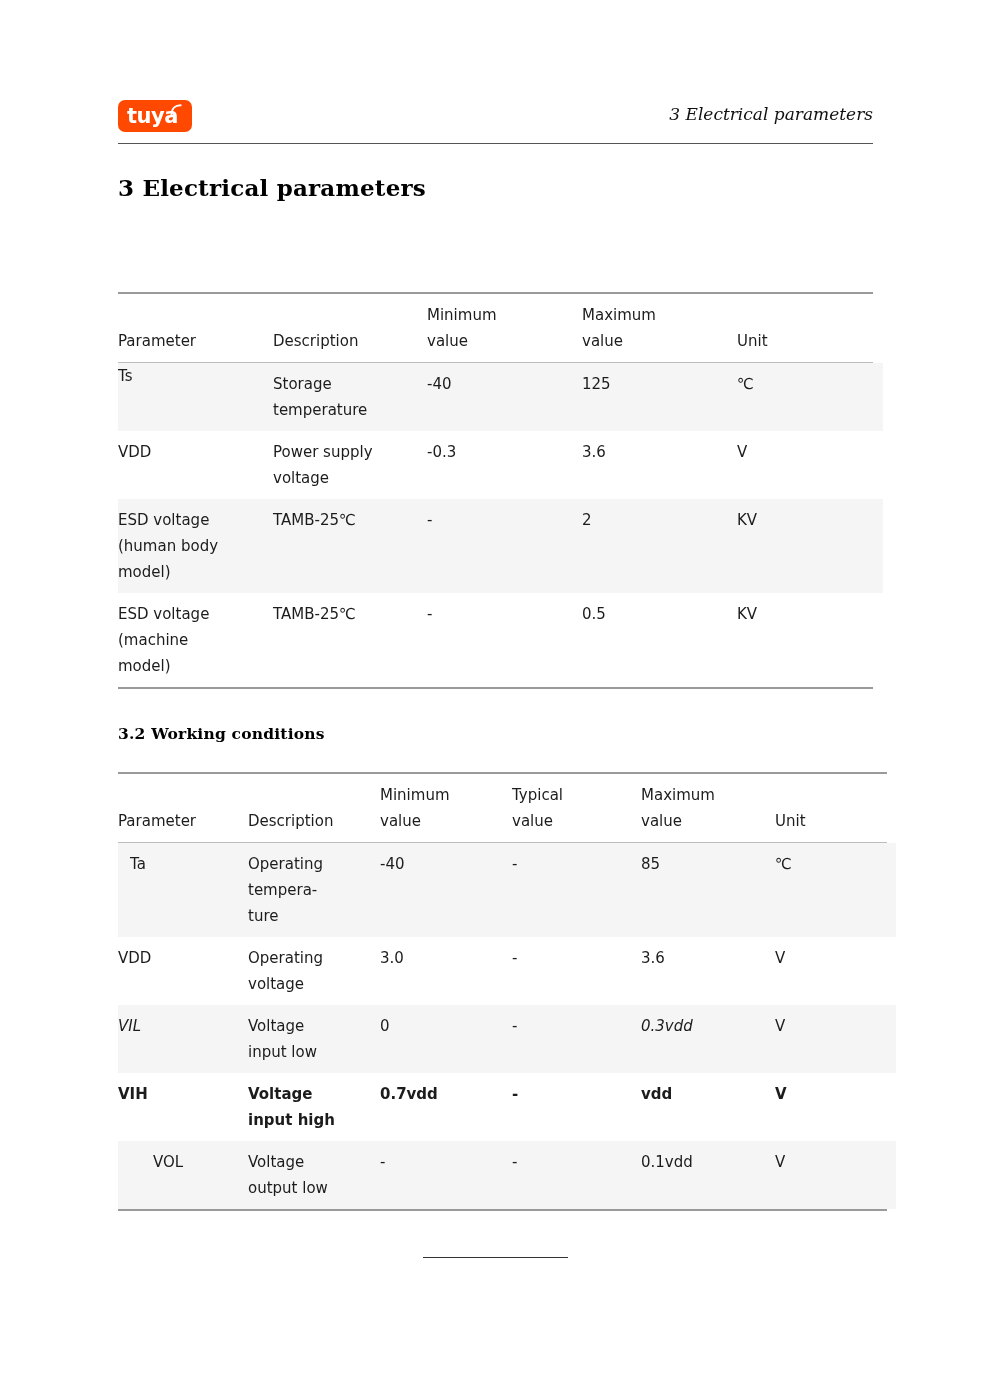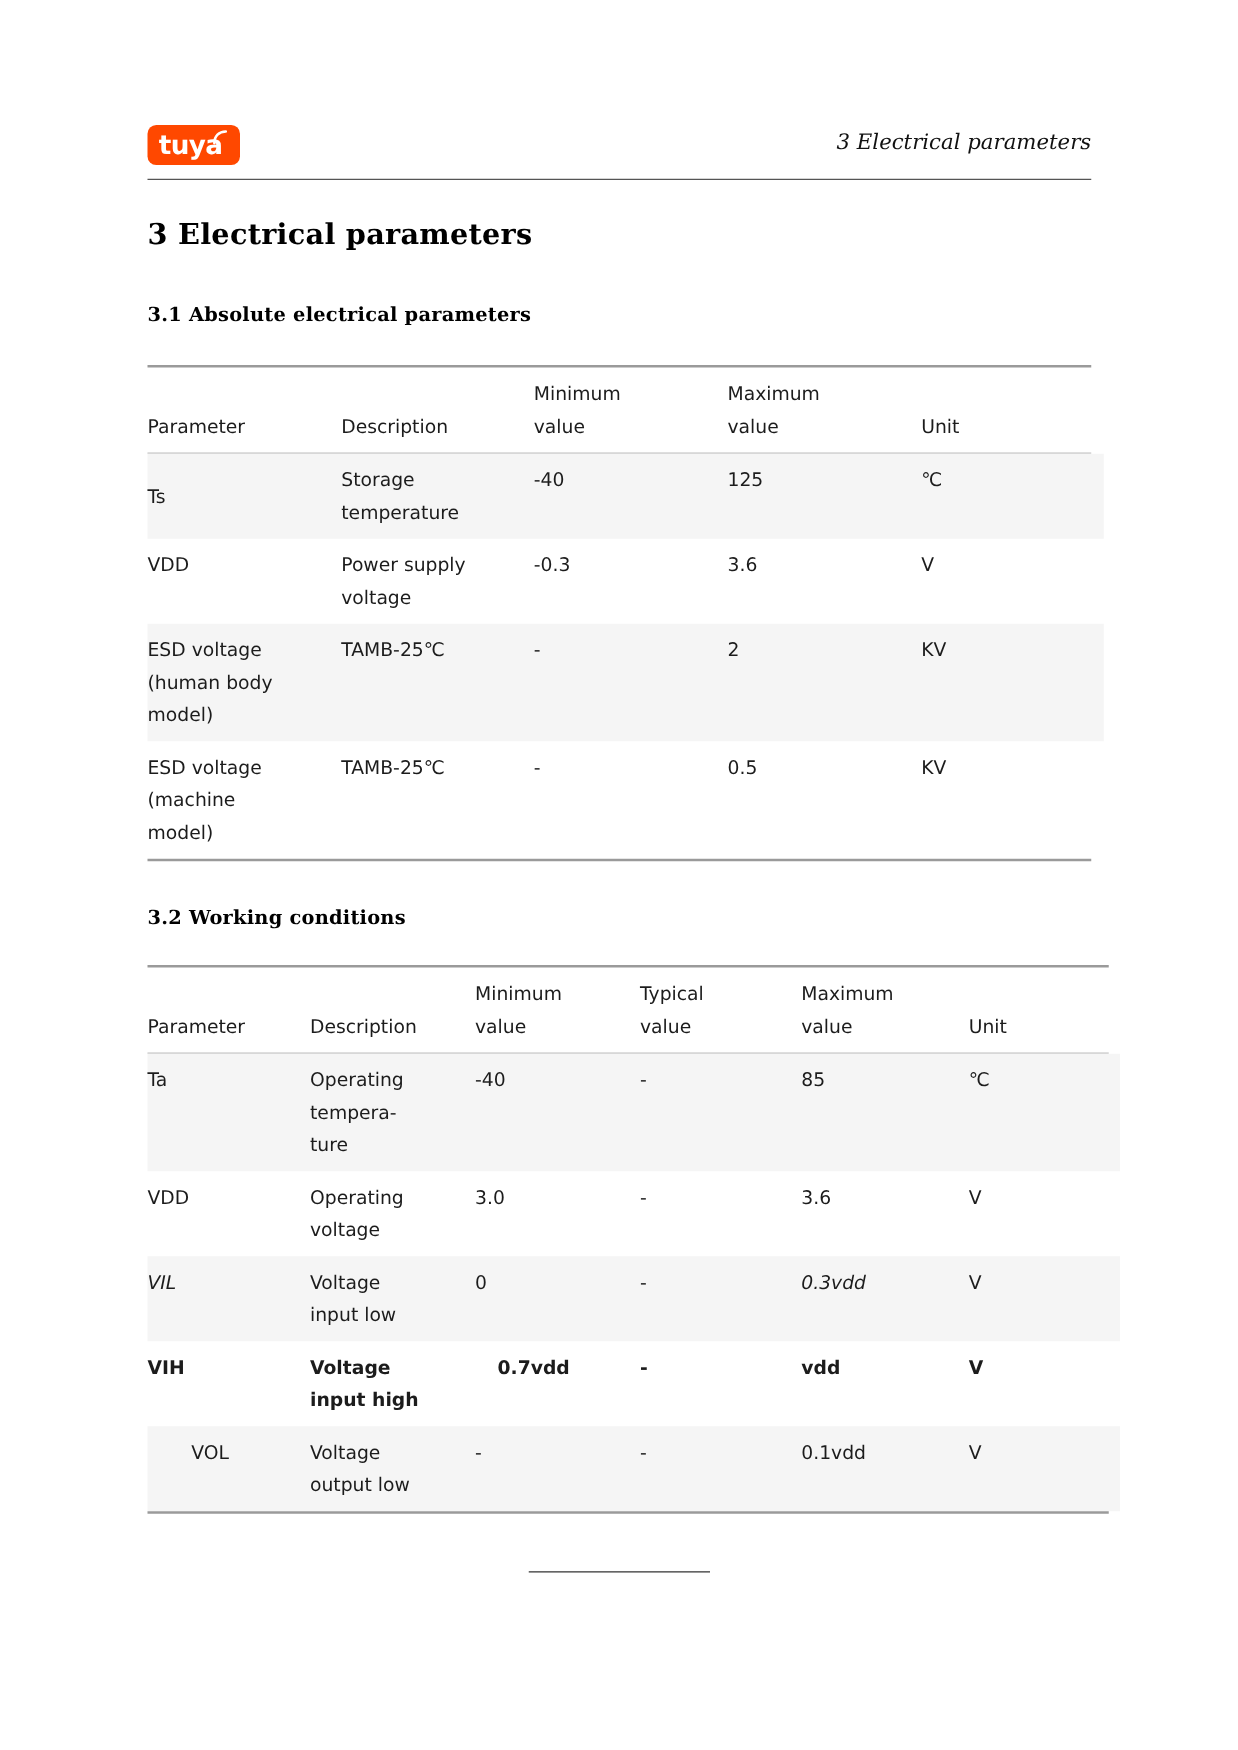--- a/index.html
+++ b/index.html
@@ -178,35 +178,34 @@
         <svg width="14" height="14" viewBox="0 0 14 14">
           <path d="M2.5 11.5 C2.5 5.8 6.2 2.2 11.6 2.2" fill="none" stroke="#ffffff" stroke-width="2.1" stroke-linecap="round"></path>
         </svg>
       </span>
     </div>
     <div class="header-title">3  Electrical parameters</div>
   </div>
   <div class="header-rule"></div>
 
   <div class="h1">3  Electrical parameters</div>
-  <div class="h2 sec1">3.1  Absolute electrical parameters</div>
   <div class="h2 sec2">3.2  Working conditions</div>
 
   <div class="tbl" id="table1">
       <div class="tbl-top-rule" style="top: 0px;"></div>
       <div class="headcell" style="left: 0px; top: 36px;">Parameter</div>
       <div class="headcell" style="left: 155px; top: 36px;">Description</div>
       <div class="headcell" style="left: 309px; top: 10px;">Minimum
 value</div>
       <div class="headcell" style="left: 464px; top: 10px;">Maximum
 value</div>
       <div class="headcell" style="left: 619px; top: 36px;">Unit</div>
       <div class="tbl-head-rule" style="top: 70px;"></div>
       <div class="row shaded" style="top: 71px; width: 765px; height: 68px;">
-        <div class="cell" style="left: 0px; top: 21px; line-height: 26px;">Ts</div>
+        <div class="cell" style="left: 0px; top: 0; line-height: 26px;">Ts</div>
         <div class="cell" style="left: 155px; top: 8px; line-height: 26px;">Storage
 temperature</div>
         <div class="cell" style="left: 309px; top: 8px; line-height: 26px;">-40</div>
         <div class="cell" style="left: 464px; top: 8px; line-height: 26px;">125</div>
         <div class="cell" style="left: 619px; top: 8px; line-height: 26px;">℃</div>
       </div>
       <div class="row" style="top: 139px; width: 765px; height: 68px;">
         <div class="cell" style="left: 0px; top: 8px; line-height: 26px;">VDD</div>
         <div class="cell" style="left: 155px; top: 8px; line-height: 26px;">Power supply
 voltage</div>
@@ -241,21 +240,21 @@
       <div class="headcell" style="left: 130px; top: 36px;">Description</div>
       <div class="headcell" style="left: 262px; top: 10px;">Minimum
 value</div>
       <div class="headcell" style="left: 394px; top: 10px;">Typical
 value</div>
       <div class="headcell" style="left: 523px; top: 10px;">Maximum
 value</div>
       <div class="headcell" style="left: 657px; top: 36px;">Unit</div>
       <div class="tbl-head-rule" style="top: 70px;"></div>
       <div class="row shaded" style="top: 71px; width: 778px; height: 94px;">
-        <div class="cell" style="left: 0px; top: 8px; line-height: 26px; text-align: center;">Ta</div>
+        <div class="cell" style="left: 12px; top: 8px; line-height: 26px; text-align: center;">Ta</div>
         <div class="cell" style="left: 130px; top: 8px; line-height: 26px;">Operating
 tempera-
 ture</div>
         <div class="cell" style="left: 262px; top: 8px; line-height: 26px;">-40</div>
         <div class="cell" style="left: 394px; top: 8px; line-height: 26px;">-</div>
         <div class="cell" style="left: 523px; top: 8px; line-height: 26px;">85</div>
         <div class="cell" style="left: 657px; top: 8px; line-height: 26px;">℃</div>
       </div>
       <div class="row" style="top: 165px; width: 778px; height: 68px;">
         <div class="cell" style="left: 0px; top: 8px; line-height: 26px;">VDD</div>
@@ -272,21 +271,21 @@
 input low</div>
         <div class="cell" style="left: 262px; top: 8px; line-height: 26px;">0</div>
         <div class="cell" style="left: 394px; top: 8px; line-height: 26px;">-</div>
         <div class="cell" style="left: 523px; top: 8px; line-height: 26px; font-style: italic;">0.3vdd</div>
         <div class="cell" style="left: 657px; top: 8px; line-height: 26px;">V</div>
       </div>
       <div class="row" style="top: 301px; width: 778px; height: 68px; font-weight: bold;">
         <div class="cell" style="left: 0px; top: 8px; line-height: 26px;">VIH</div>
         <div class="cell" style="left: 130px; top: 8px; line-height: 26px;">Voltage
 input high</div>
-        <div class="cell" style="left: 280px; top: 8px; line-height: 26px; text-align: center;">0.7vdd</div>
+        <div class="cell" style="left: 262px; top: 8px; line-height: 26px; text-align: center;">0.7vdd</div>
         <div class="cell" style="left: 394px; top: 8px; line-height: 26px;">-</div>
         <div class="cell" style="left: 523px; top: 8px; line-height: 26px;">vdd</div>
         <div class="cell" style="left: 657px; top: 8px; line-height: 26px;">V</div>
       </div>
       <div class="row shaded" style="top: 369px; width: 778px; height: 68px;">
         <div class="cell" style="left: 0px; top: 8px; line-height: 26px; margin-left: 35px;">VOL</div>
         <div class="cell" style="left: 130px; top: 8px; line-height: 26px;">Voltage
 output low</div>
         <div class="cell" style="left: 262px; top: 8px; line-height: 26px;">-</div>
         <div class="cell" style="left: 394px; top: 8px; line-height: 26px;">-</div>

